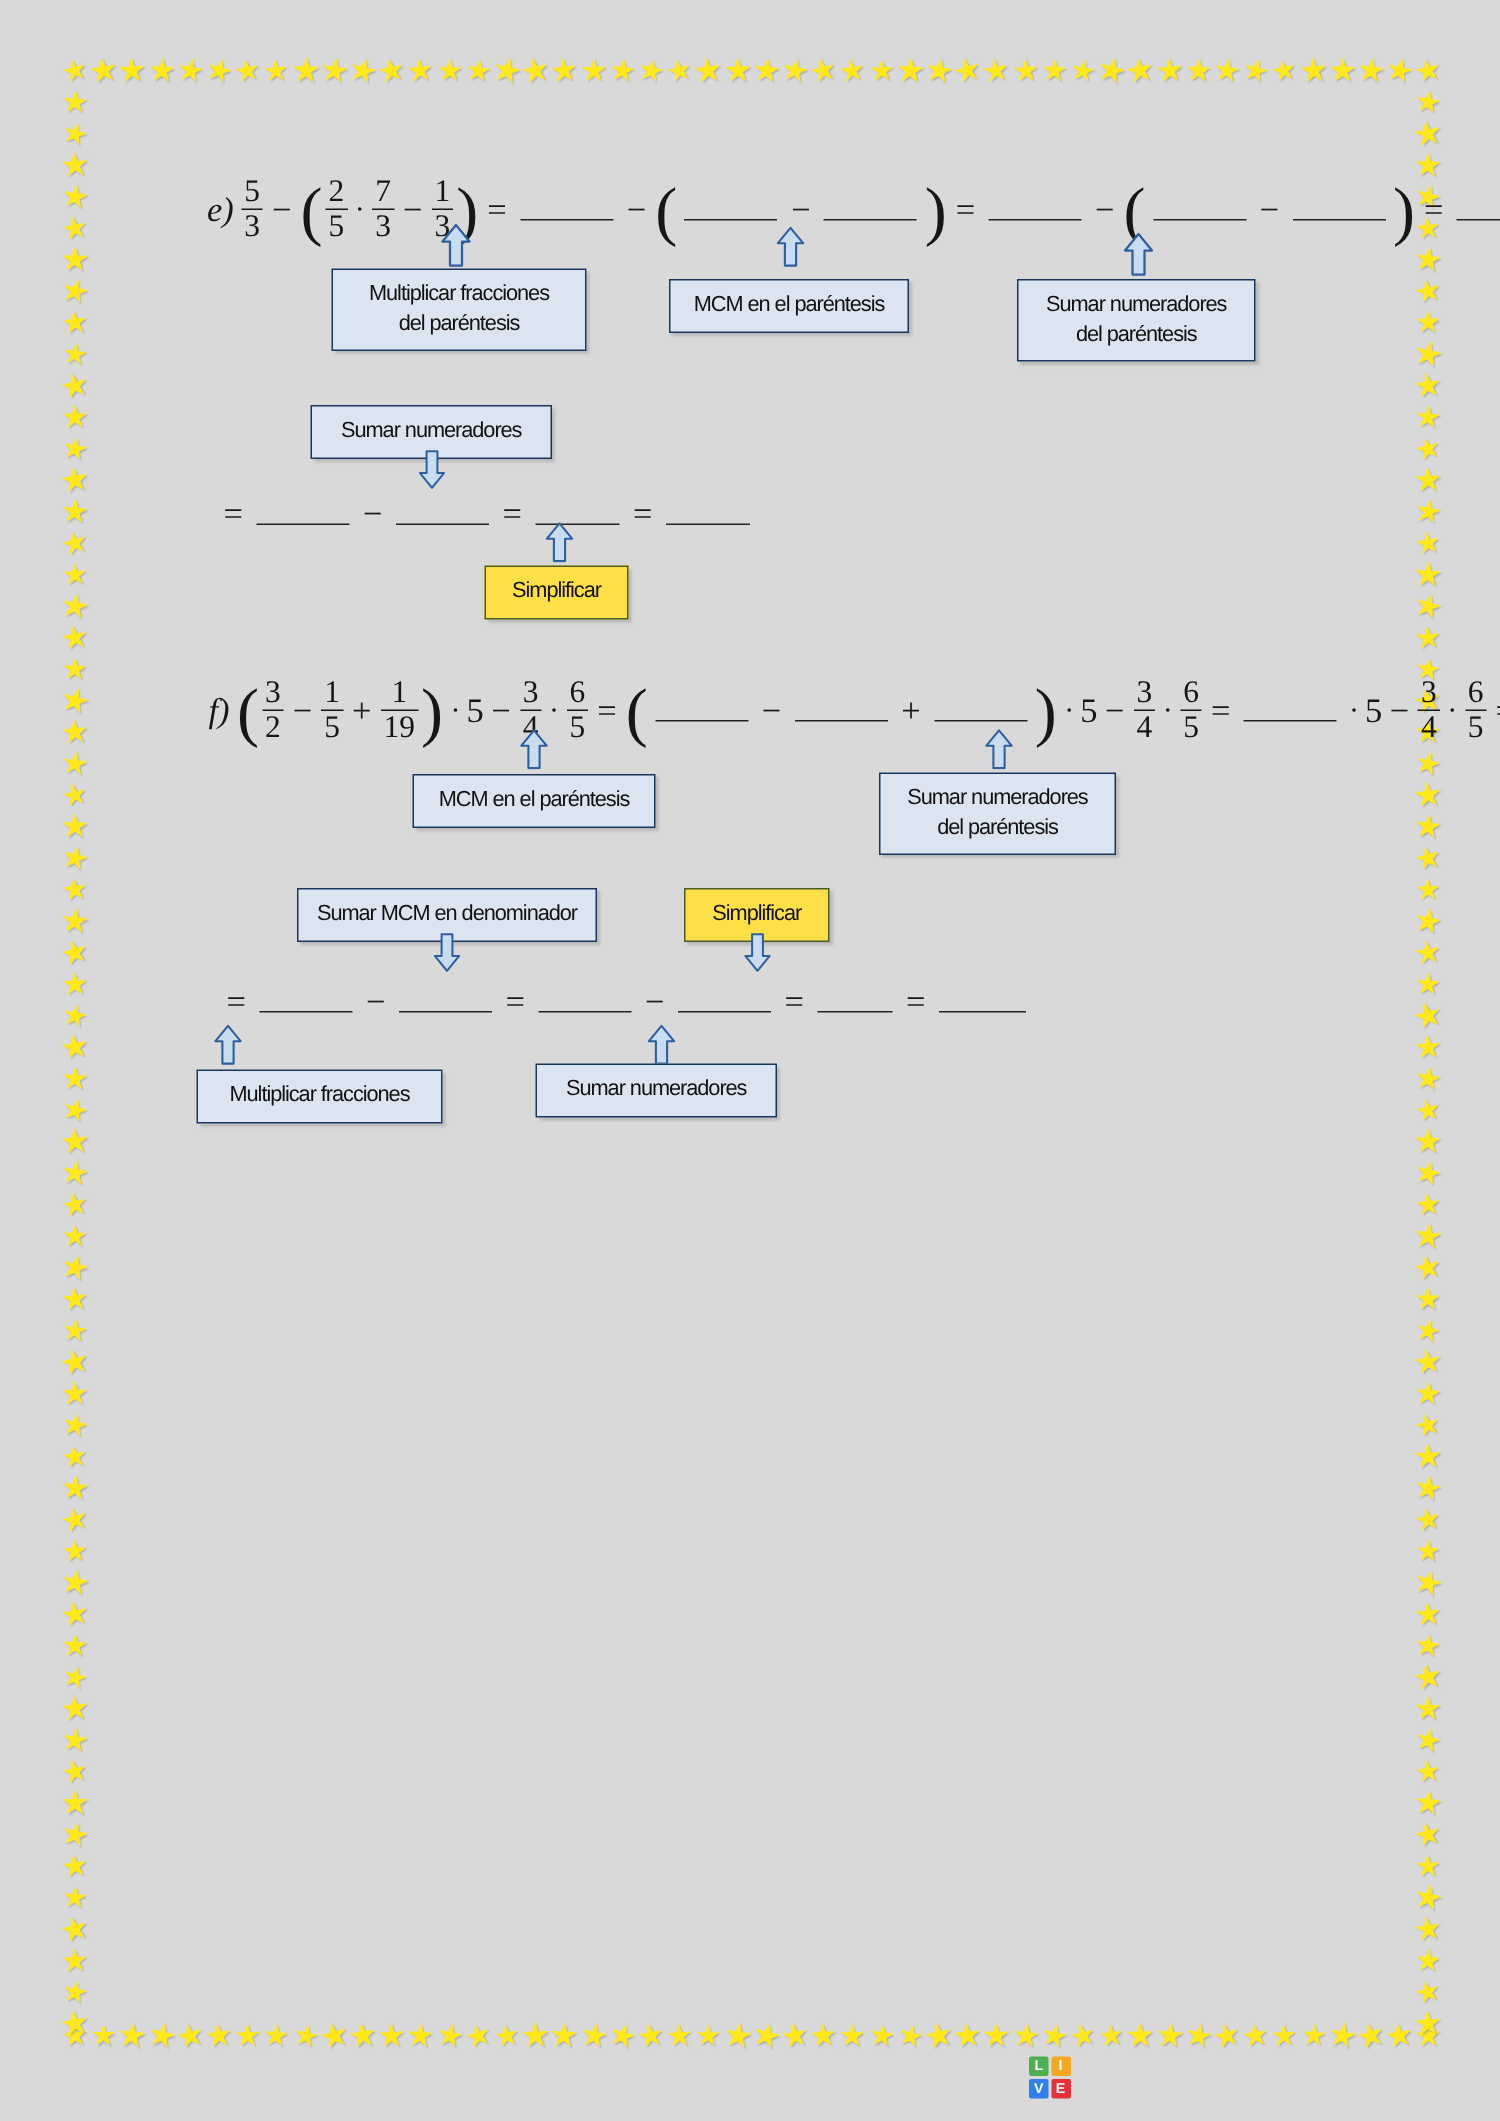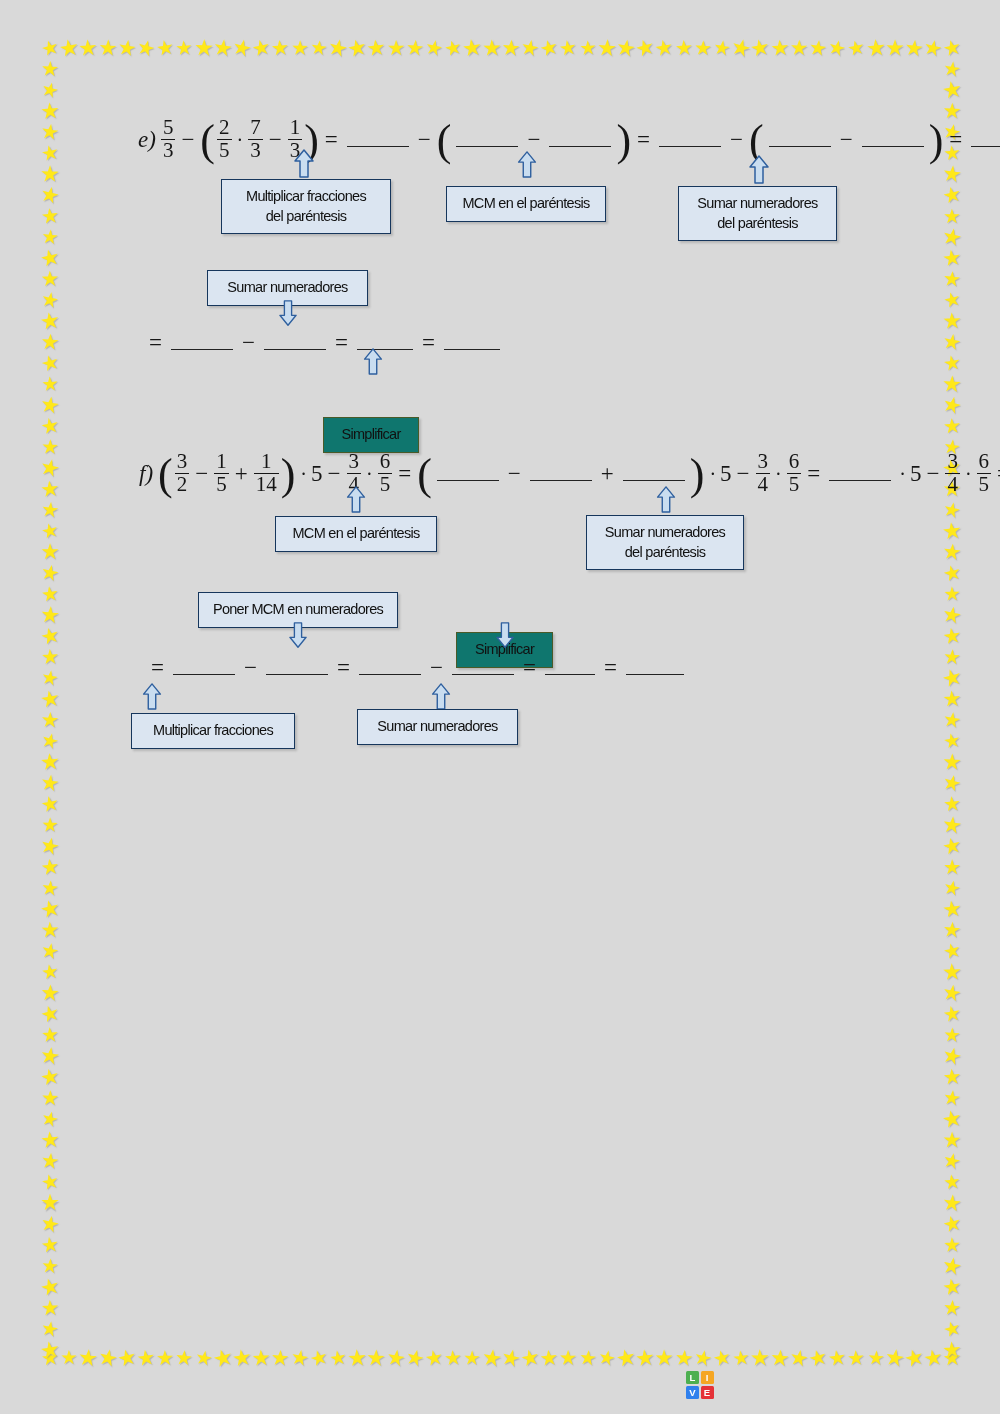--- a/index.html
+++ b/index.html
@@ -88,21 +88,21 @@
     border: 1.3px solid #16365c;
     color: #111;
     font-family: "Liberation Sans", sans-serif;
     font-size: 14.5px;
     line-height: 1.35;
     letter-spacing: -0.7px;
     padding: 7px 10px;
     text-align: center;
     box-shadow: 2px 2px 2px rgba(120,120,120,.35);
   }
-  .lbl.green { background: #0f766e; border-color: #4a5a28; margin-top: 40px; }
+  .lbl.green { background: #fde047; border-color: #4a5a28; }
 
   
   .arrow { position: absolute; width: 22px; height: 30px; }
   .arrow svg { display: block; width: 100%; height: 100%; }
 
   
   .logo { position: absolute; display: flex; align-items: center; }
   .logo-grid {
     display: grid;
     grid-template-columns: 13px 13px;
@@ -466,21 +466,21 @@
       <span class="den">2</span>
     </span>
     <span class="op">−</span>
     <span class="frac">
       <span class="num">1</span>
       <span class="den">5</span>
     </span>
     <span class="op">+</span>
     <span class="frac">
       <span class="num">1</span>
-      <span class="den">14</span>
+      <span class="den">19</span>
     </span>
     <span class="paren">)</span>
     <span class="dot">·</span>
     <span>5</span>
     <span class="op">−</span>
     <span class="frac">
       <span class="num">3</span>
       <span class="den">4</span>
     </span>
     <span class="dot">·</span>
@@ -540,21 +540,21 @@
 
   <div class="lbl" style="left:275px; top:516px; width:162px;">
     <div>MCM en el paréntesis</div>
   </div>
   <div class="lbl" style="left:586px; top:515px; width:158px;">
     <div>Sumar numeradores</div>
     <div>del paréntesis</div>
   </div>
 
   <div class="lbl" style="left:198px; top:592px; width:200px;">
-    <div>Poner MCM en numeradores</div>
+    <div>Sumar MCM en denominador</div>
   </div>
   <div class="arrow" style="left:287px; top:622px; height:27px;">
     <svg viewBox="0 0 22 30">
         <path d="M11 28 L20 17 L15 17 L15 1 L7 1 L7 17 L2 17 Z" fill="#c9ddf0" stroke="#2e5f9e" stroke-width="1.5" stroke-linejoin="round"></path>
       </svg>
   </div>
 
   <div class="lbl green" style="left:456px; top:592px; width:97px;">
     <div>Simplificar</div>
   </div>

